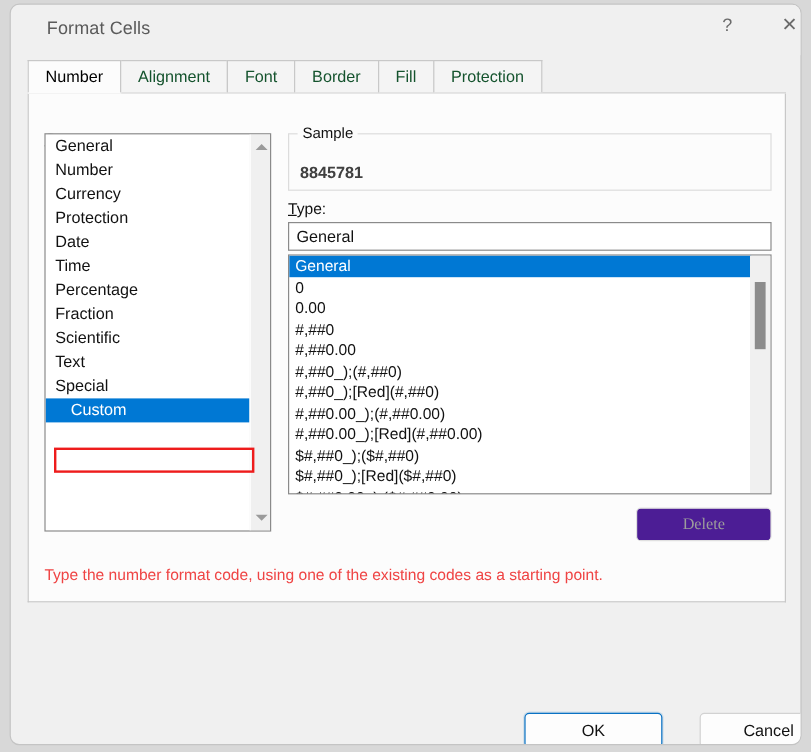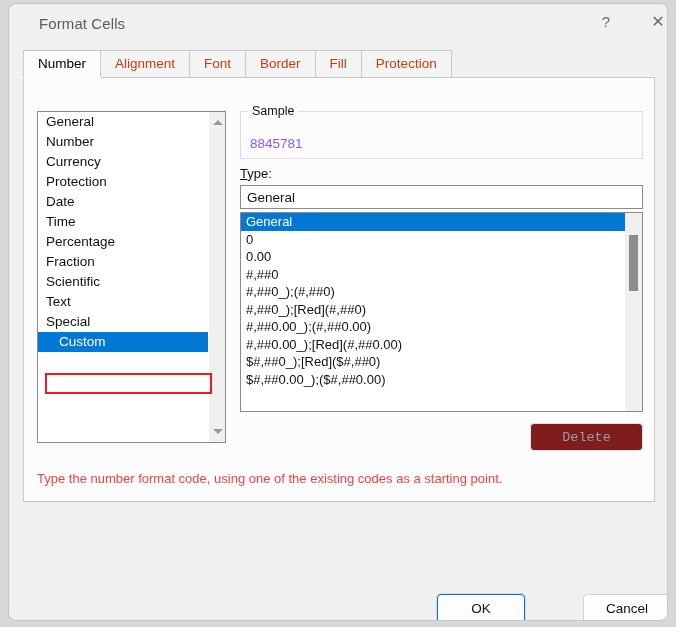--- a/index.html
+++ b/index.html
@@ -69,21 +69,21 @@
     border-bottom: 1px solid #c8c8c8;
     display: flex;
     align-items: flex-end;
     box-sizing: border-box;
   }
   .tab {
     height: 27px;
     line-height: 26px;
     padding: 0 14px;
     font-size: 13.5px;
-    color: #c2410c;
+    color: #14532d;
     background: #f4f4f4;
     border: 1px solid #c8c8c8;
     border-bottom: none;
     box-sizing: border-box;
     margin-right: -1px;
     cursor: default;
     white-space: nowrap;
   }
   .tab.active {
     background: #fcfcfc;
@@ -205,21 +205,22 @@
     background: #fcfcfc;
     padding: 0 4px;
     font-size: 12.5px;
     color: #111;
   }
   #sample-value {
     position: absolute;
     left: 226px;
     top: 58px;
     font-size: 13.5px;
-    color: #8b5cf6;
+    color: #404040;
+    font-weight: bold;
   }
 
   
   #type-label { left: 216px; top: 88px; }
   #type-input {
     position: absolute;
     left: 216px;
     top: 107px;
     width: 403px;
     height: 24px;
@@ -280,46 +281,46 @@
     background: #8c8c8c;
   }
 
   
   #delete-button {
     position: absolute;
     left: 506px;
     top: 345px;
     width: 113px;
     height: 28px;
-    background: #7f1d1d;
+    background: #4c1d95;
     border: 1px solid #e0e0e0;
     border-radius: 4px;
     box-sizing: border-box;
-    font-family: Liberation Mono, monospace;
+    font-family: Liberation Serif, serif;
     font-size: 13.5px;
     color: #9c9c9c;
     cursor: default;
   }
 
   
   #hint-text {
     position: absolute;
     left: 13px;
     top: 392px;
     width: 606px;
     font-size: 13px;
     color: #ef4444;
     line-height: 17px;
   }
 
   
   .footer-btn {
     position: absolute;
     top: 590px;
-    width: 88px;
+    width: 115px;
     height: 29px;
     background: #fdfdfd;
     border: 1px solid #d2d2d2;
     border-radius: 4px;
     box-sizing: border-box;
     font-family: "Liberation Sans", sans-serif;
     font-size: 13.5px;
     color: #111;
     cursor: default;
   }
@@ -394,24 +395,26 @@
       <u>T</u><span>ype:</span>
     </div>
     <input id="type-input" type="text" value="General" style="">
 
     <div id="type-listbox">
       <div id="type-items">
           <div class="type-item selected">General</div>
           <div class="type-item">0</div>
           <div class="type-item">0.00</div>
           <div class="type-item">#,##0</div>
+          <div class="type-item">#,##0.00</div>
           <div class="type-item">#,##0_);(#,##0)</div>
           <div class="type-item">#,##0_);[Red](#,##0)</div>
           <div class="type-item">#,##0.00_);(#,##0.00)</div>
           <div class="type-item">#,##0.00_);[Red](#,##0.00)</div>
+          <div class="type-item">$#,##0_);($#,##0)</div>
           <div class="type-item">$#,##0_);[Red]($#,##0)</div>
           <div class="type-item">$#,##0.00_);($#,##0.00)</div>
         </div>
       <div id="type-scrollbar">
         <div id="type-scroll-thumb"></div>
       </div>
     </div>
 
     <button id="delete-button">Delete</button>
 

